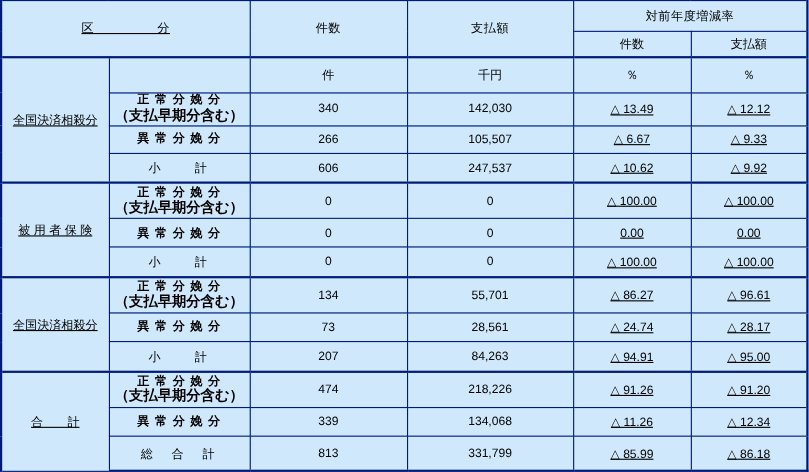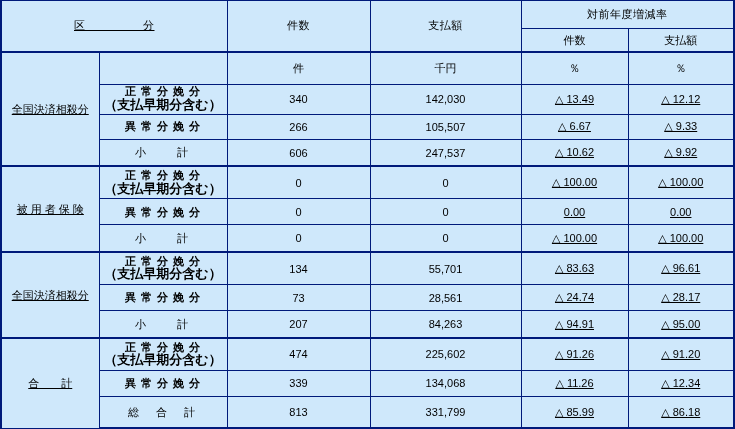--- a/index.html
+++ b/index.html
@@ -180,21 +180,21 @@
     </tr>
 
     <tr style="height:31px">
       <td class="grp thick-left thick-top" rowspan="3">全国決済相殺分</td>
       <td class="lbl thick-top">
         <span class="l1">正 常 分 娩 分</span>
         <span class="l2">（支払早期分含む）</span>
       </td>
       <td class="num thick-top">134</td>
       <td class="num thick-top">55,701</td>
-      <td class="num tri thick-top">△ 83.63</td>
+      <td class="num tri thick-top">△ 86.27</td>
       <td class="num tri thick-top thick-right">△ 96.61</td>
     </tr>
     <tr style="height:25px">
       <td class="lbl single">異 常 分 娩 分</td>
       <td class="num">73</td>
       <td class="num">28,561</td>
       <td class="num tri">△ 24.74</td>
       <td class="num tri thick-right">△ 28.17</td>
     </tr>
     <tr style="height:26px">
@@ -205,21 +205,21 @@
       <td class="num tri thick-right">△ 95.00</td>
     </tr>
 
     <tr style="height:31px">
       <td class="grp thick-left thick-top" rowspan="3">合　　計</td>
       <td class="lbl thick-top">
         <span class="l1">正 常 分 娩 分</span>
         <span class="l2">（支払早期分含む）</span>
       </td>
       <td class="num thick-top">474</td>
-      <td class="num thick-top">225,602</td>
+      <td class="num thick-top">218,226</td>
       <td class="num tri thick-top">△ 91.26</td>
       <td class="num tri thick-top thick-right">△ 91.20</td>
     </tr>
     <tr style="height:25px">
       <td class="lbl single">異 常 分 娩 分</td>
       <td class="num">339</td>
       <td class="num">134,068</td>
       <td class="num tri">△ 11.26</td>
       <td class="num tri thick-right">△ 12.34</td>
     </tr>

